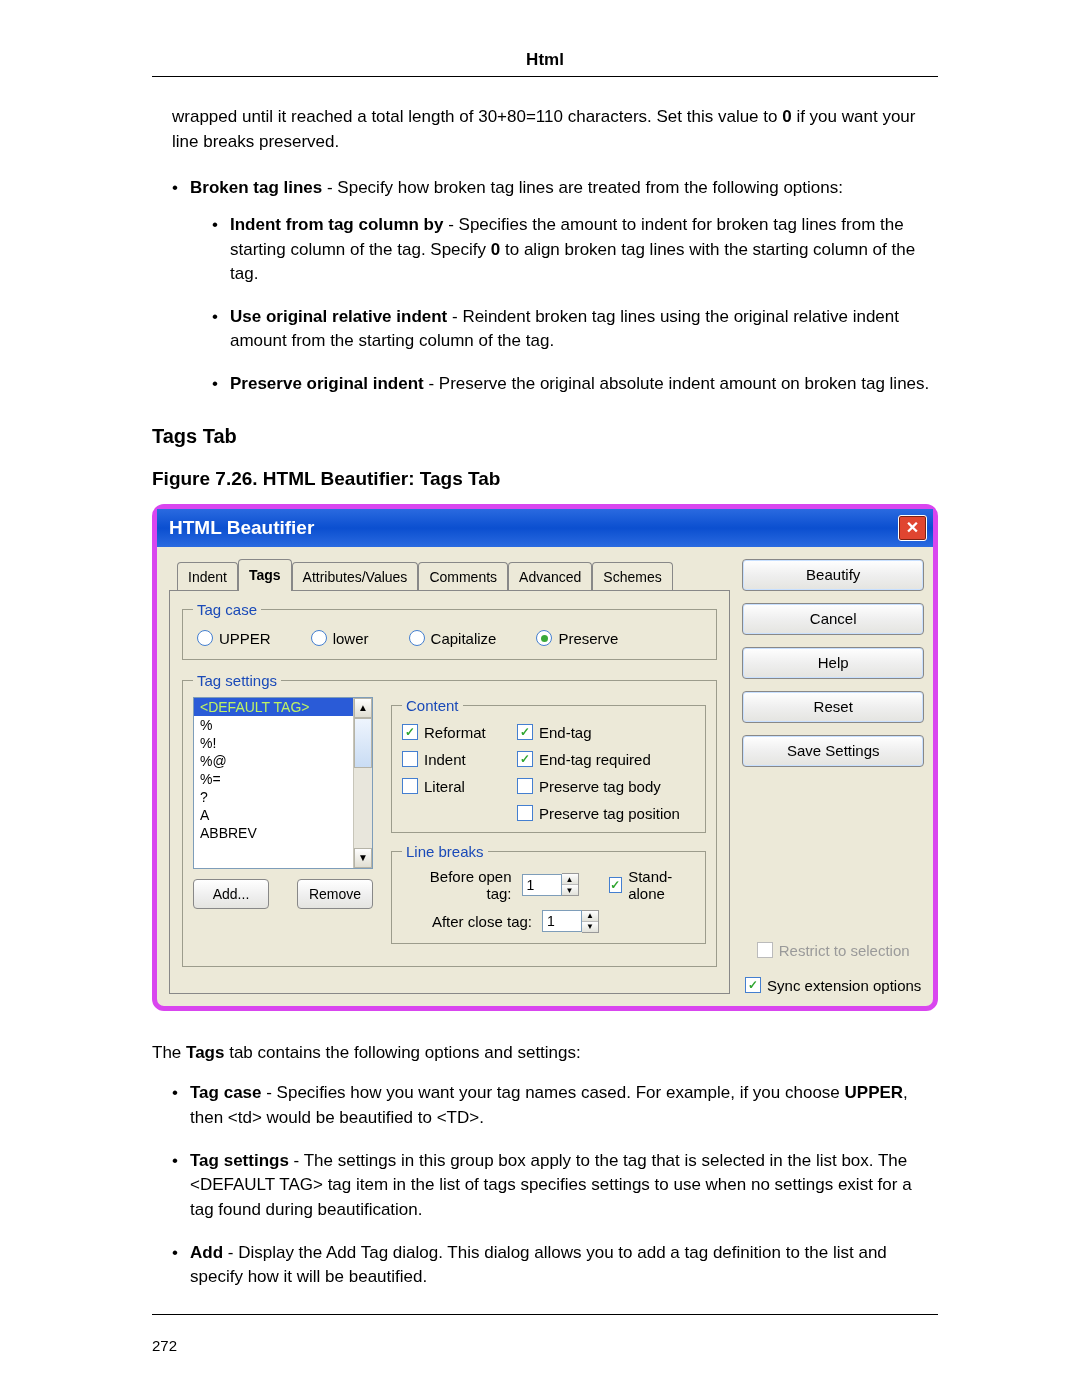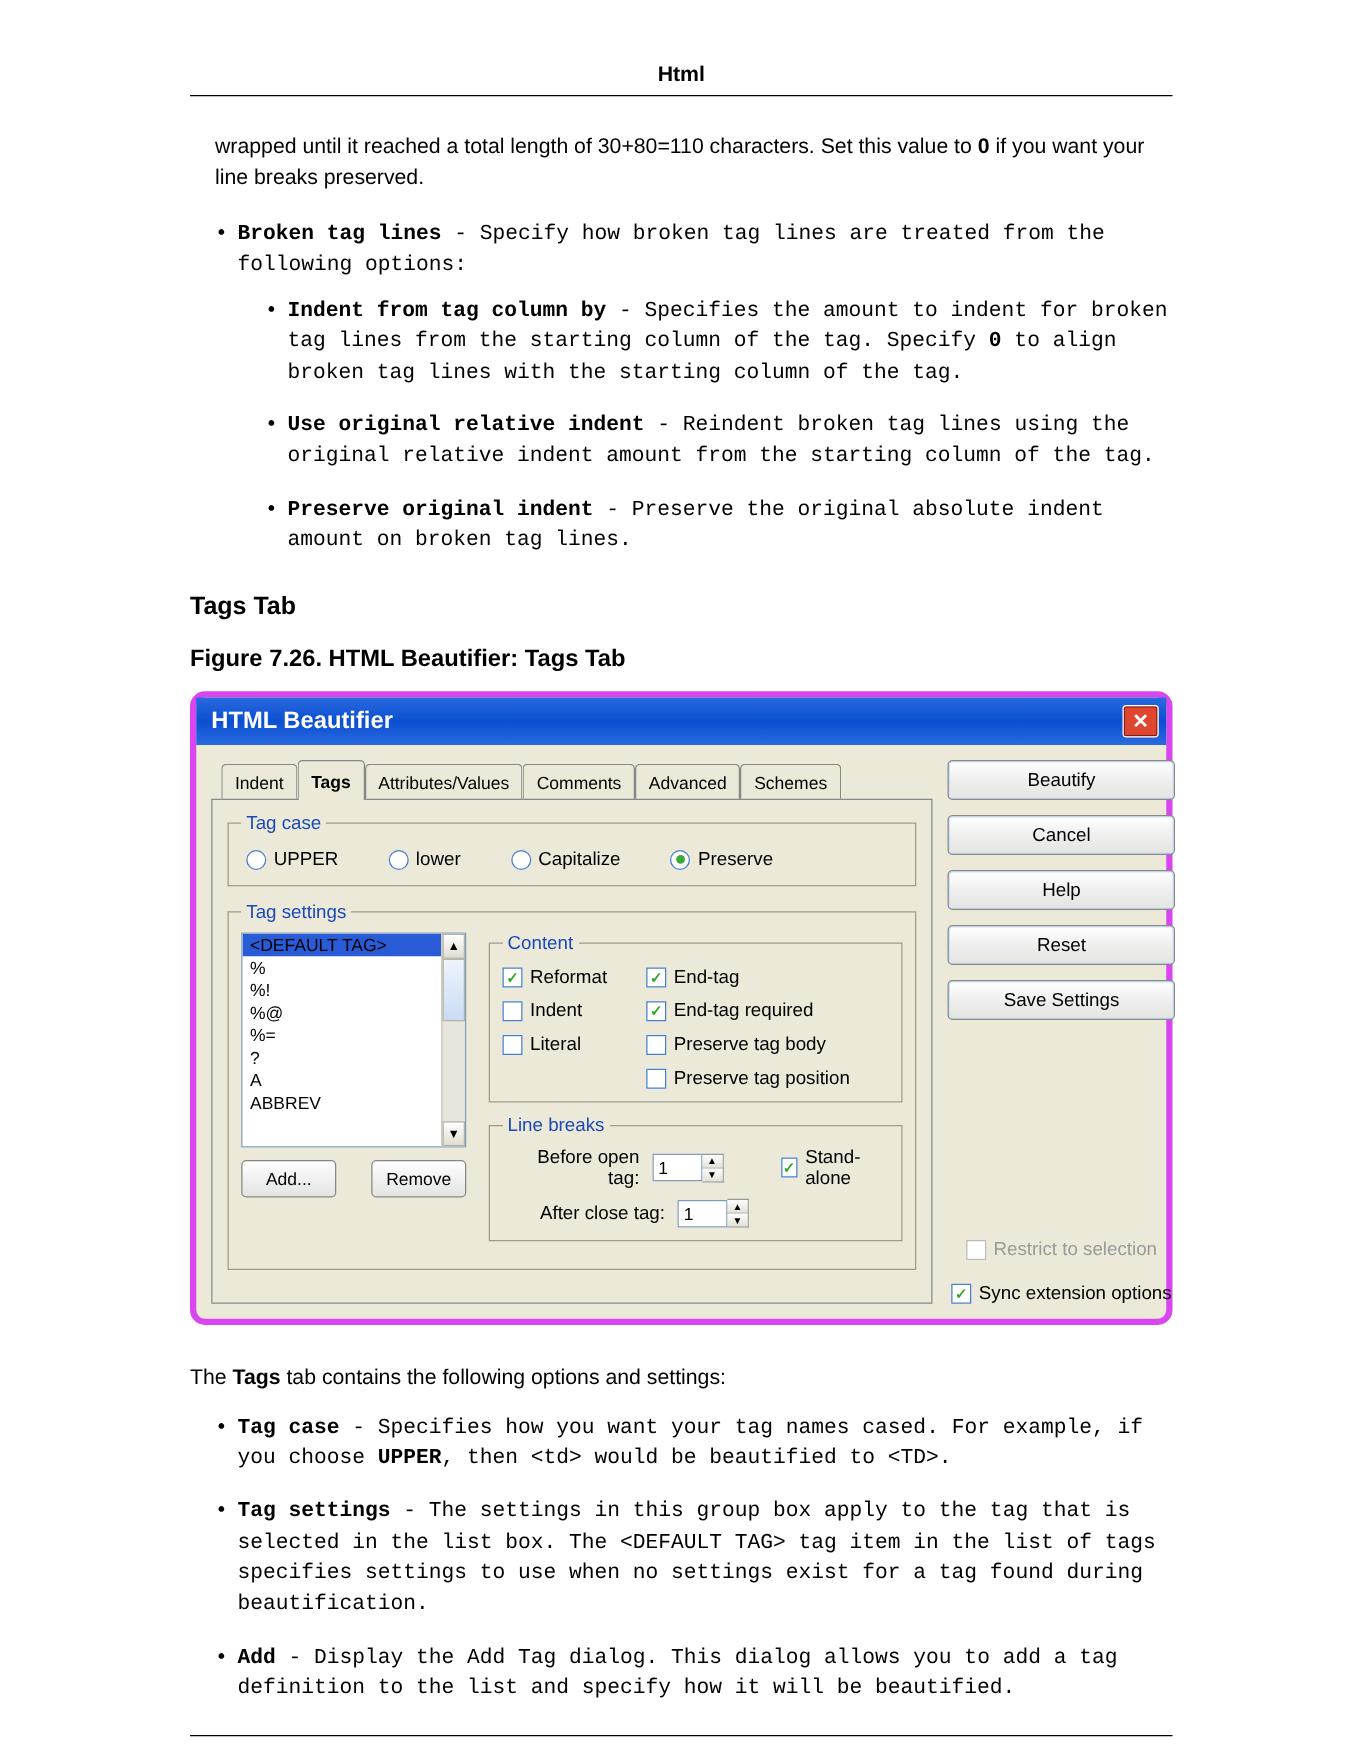--- a/index.html
+++ b/index.html
@@ -1,21 +1,21 @@
 <!DOCTYPE html>
 <html><head>
 <meta charset="utf-8">
 <style>
 html,body{margin:0;padding:0;background:#fff;font-family:Arial,Helvetica,sans-serif;}
 .page{width:976px;margin:0 auto;background:#fff;position:relative;min-height:1397px;box-sizing:border-box;padding:50px 90px 40px 100px;}
 .header-title{text-align:center;font-weight:bold;font-size:17px;}
 .hr-top{border:none;border-top:1.5px solid #000;margin:6px 0 28px 0;}
 .body-text{font-size:17px;line-height:1.45;}
 .intro{margin:16px 0 22px 20px;}
-ul.level1{list-style:none;padding:0;margin:0 0 0 20px;font-family:Liberation Mono, monospace;}
+ul.level1{list-style:none;padding:0;margin:0 0 0 20px;}
 ul.level1>li{margin-bottom:18px;position:relative;padding-left:18px;}
 ul.level1>li::before{content:"•";position:absolute;left:0;top:0;}
 ul.level2{list-style:none;padding:0;margin:12px 0 0 22px;}
 ul.level2>li{margin-bottom:18px;position:relative;padding-left:18px;}
 ul.level2>li::before{content:"•";position:absolute;left:0;top:0;}
 h3.section{font-size:20px;font-weight:bold;margin:28px 0 20px 0;}
 .fig-caption{font-size:19px;font-weight:bold;margin:0 0 14px 0;}
 .screenshot{border:5px solid #d946ef;background:#ece9d8;border-radius:12px;}
 .titlebar{background:linear-gradient(to bottom,#2a6ae0 0%,#0b4fd0 50%,#2a6ae0 100%);color:#fff;font-weight:bold;font-size:19px;padding:6px 6px 6px 12px;display:flex;justify-content:space-between;align-items:center;font-family:"Trebuchet MS",Tahoma,sans-serif;}
 .closebox{width:27px;height:24px;background:#e04530;border:1.5px solid #fff;border-radius:3px;display:flex;align-items:center;justify-content:center;color:#fff;font-weight:bold;font-size:16px;box-shadow:0 0 0 1px #7a2013 inset;}
@@ -34,21 +34,21 @@
 .radio{width:14px;height:14px;border:1px solid #447fd0;border-radius:50%;display:inline-flex;align-items:center;justify-content:center;background:#fff;}
 .radio.sel::after{content:"";width:7px;height:7px;background:#39a939;border-radius:50%;}
 .chk{width:14px;height:14px;border:1px solid #447fd0;background:#fff;display:inline-flex;align-items:center;justify-content:center;font-size:12px;color:#2fa52f;line-height:1;font-weight:bold;}
 .chk.on::after{content:"✓";}
 .chk.dis{border-color:#bbb;}
 .settings-row{display:flex;}
 .taglist{width:180px;}
 .listbox{border:1px solid #7e9db9;background:#fff;height:170px;display:flex;font-size:14px;font-family:"MS Sans Serif",Tahoma,sans-serif;}
 .listitems{flex:1;padding:0;overflow:hidden;}
 .li-item{padding:1px 6px;white-space:nowrap;}
-.li-item.sel{background:#2a5bd7;color:#000000;}
+.li-item.sel{background:#2a5bd7;color:#bef264;}
 .vscroll{width:18px;background:#e8e6dc;border-left:1px solid #c7c5b9;display:flex;flex-direction:column;}
 .sbtn{height:18px;border:1px solid #b5b3a7;background:linear-gradient(to bottom,#fefefe,#e0ded2);display:flex;align-items:center;justify-content:center;font-size:10px;}
 .sthumb{height:48px;border:1px solid #b5b3a7;background:linear-gradient(to bottom,#eef4fd,#c9dcf4);margin-top:0;}
 .strack{flex:1;}
 .tag-btns{display:flex;gap:28px;margin-top:10px;justify-content:center;}
 .right-groups{flex:1;margin-left:18px;}
 fieldset.content{margin-bottom:10px;}
 .grid2{display:flex;}
 .colA{width:115px;display:flex;flex-direction:column;gap:10px;padding-top:2px;}
 .colB{flex:1;display:flex;flex-direction:column;gap:10px;padding-top:2px;}
@@ -198,21 +198,21 @@
                   <legend>Line breaks</legend>
                   <div class="lb-row" style="margin-bottom:8px;">
                     <span style="width:130px;text-align:right;">Before open tag:</span>
                     <span class="spin">
                       <input value="1" style="">
                       <span class="spinbtns">
                           <span>▲</span>
                           <span>▼</span>
                         </span>
                     </span>
-                    <label class="chkline" style="margin-left:36px;">
+                    <label class="chkline" style="margin-left:20px;">
                         <span class="chk on"></span>
                         <span>Stand-alone</span>
                       </label>
                   </div>
                   <div class="lb-row">
                     <span style="width:130px;text-align:right;">After close tag:</span>
                     <span class="spin">
                       <input value="1" style="">
                       <span class="spinbtns">
                           <span>▲</span>

